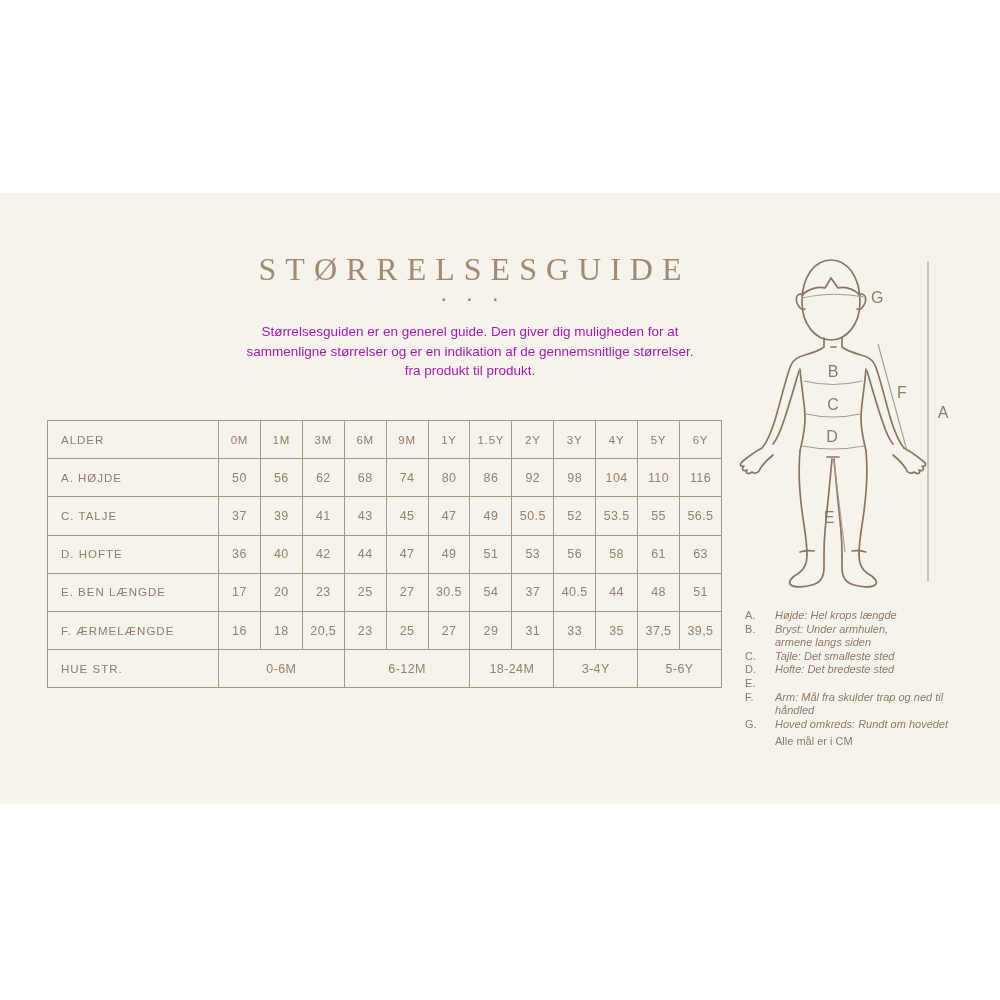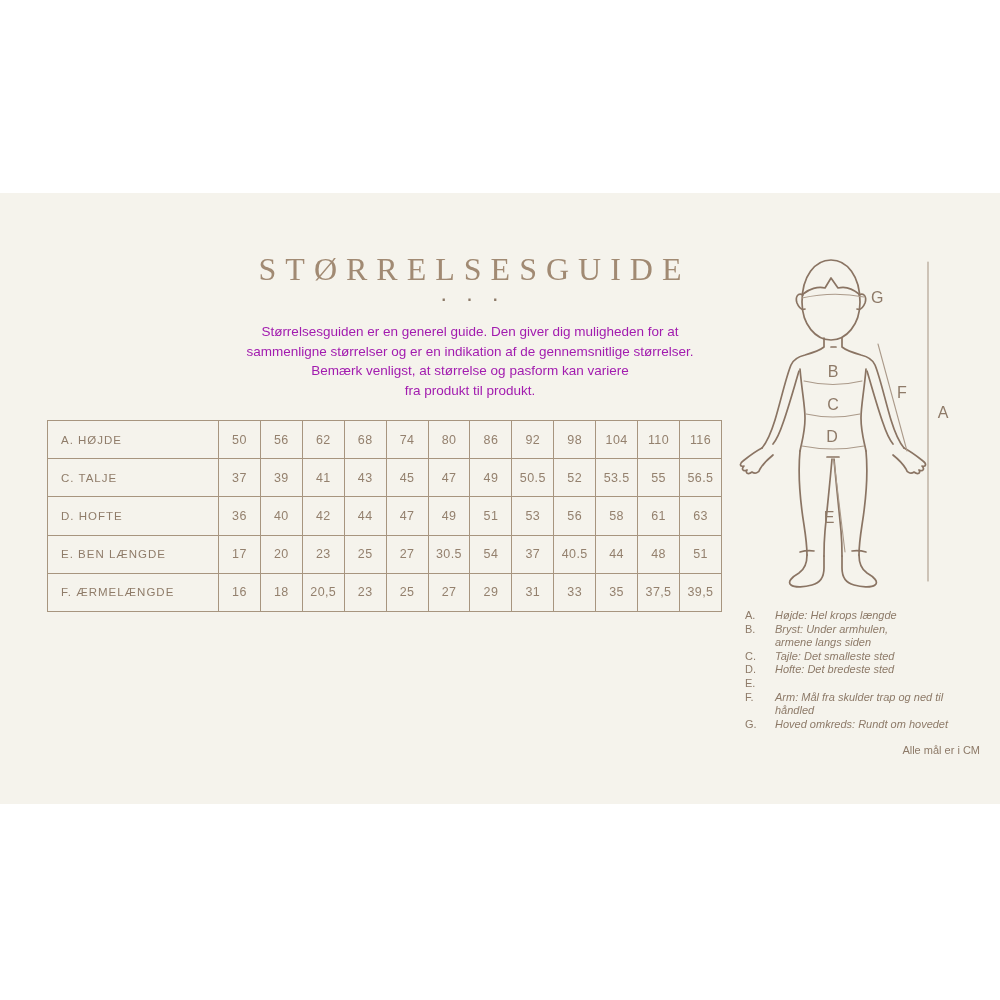--- a/index.html
+++ b/index.html
@@ -39,55 +39,69 @@
   }
   .size-table td.colhead { font-size:11.5px; letter-spacing:0.8px; color:#8f7c69; }
   .figure-wrap { position:absolute; left:728px; top:240px; width:235px; height:355px; }
   .legend {
     position:absolute; left:745px; top:609px; width:235px;
     font-size:11px; line-height:13.6px; color:#8d7a68;
   }
   .legend-item { display:flex; }
   .legend-letter { width:30px; flex:0 0 30px; }
   .legend-text { white-space:pre-line;font-style:italic; }
-  .legend-note { margin-top:13px; padding-left:30px;text-align:right; }
+  .legend-note { margin-top:4px; padding-left:30px; }
 </style>
 </head>
 <body>
 
 <div class="page">
   <div class="panel"></div>
 
   <div class="title">STØRRELSESGUIDE</div>
   <div class="dots">· · ·</div>
 
   <div class="intro">
     <div>Størrelsesguiden er en generel guide. Den giver dig muligheden for at</div>
     <div>sammenligne størrelser og er en indikation af de gennemsnitlige størrelser.</div>
-    <div>Bemærk venligst, at størrelse og pasform kan variere</div>
     <div>fra produkt til produkt.</div>
   </div>
 
   <table class="size-table">
     <colgroup>
       <col style="width:171px">
       <col>
         <col>
         <col>
         <col>
         <col>
         <col>
         <col>
         <col>
         <col>
         <col>
         <col>
         <col>
     </colgroup>
     <tbody>
+      <tr>
+        <td class="rowlabel">ALDER</td>
+        <td class="colhead">0M</td>
+        <td class="colhead">1M</td>
+        <td class="colhead">3M</td>
+        <td class="colhead">6M</td>
+        <td class="colhead">9M</td>
+        <td class="colhead">1Y</td>
+        <td class="colhead">1.5Y</td>
+        <td class="colhead">2Y</td>
+        <td class="colhead">3Y</td>
+        <td class="colhead">4Y</td>
+        <td class="colhead">5Y</td>
+        <td class="colhead">6Y</td>
+      </tr>
       <tr>
         <td class="rowlabel">A. HØJDE</td>
         <td>50</td>
         <td>56</td>
         <td>62</td>
         <td>68</td>
         <td>74</td>
         <td>80</td>
         <td>86</td>
         <td>92</td>
@@ -148,20 +162,28 @@
         <td>20,5</td>
         <td>23</td>
         <td>25</td>
         <td>27</td>
         <td>29</td>
         <td>31</td>
         <td>33</td>
         <td>35</td>
         <td>37,5</td>
         <td>39,5</td>
+      </tr>
+      <tr>
+        <td class="rowlabel">HUE STR.</td>
+        <td colspan="3">0-6M</td>
+        <td colspan="3">6-12M</td>
+        <td colspan="2">18-24M</td>
+        <td colspan="2">3-4Y</td>
+        <td colspan="2">5-6Y</td>
       </tr>
     </tbody>
   </table>
 
   <div class="figure-wrap">
     <svg width="235" height="355" viewBox="0 0 235 355" xmlns="http://www.w3.org/2000/svg">
       <g stroke="#8a7463" stroke-width="1.7" fill="none" stroke-linecap="round" stroke-linejoin="round">
 
         <path d="M74,62 C74,36 87,20 103,20 C119,20 132,36 132,62 C132,85 118,100 103,100 C88,100 74,85 74,62 Z"></path>
 

